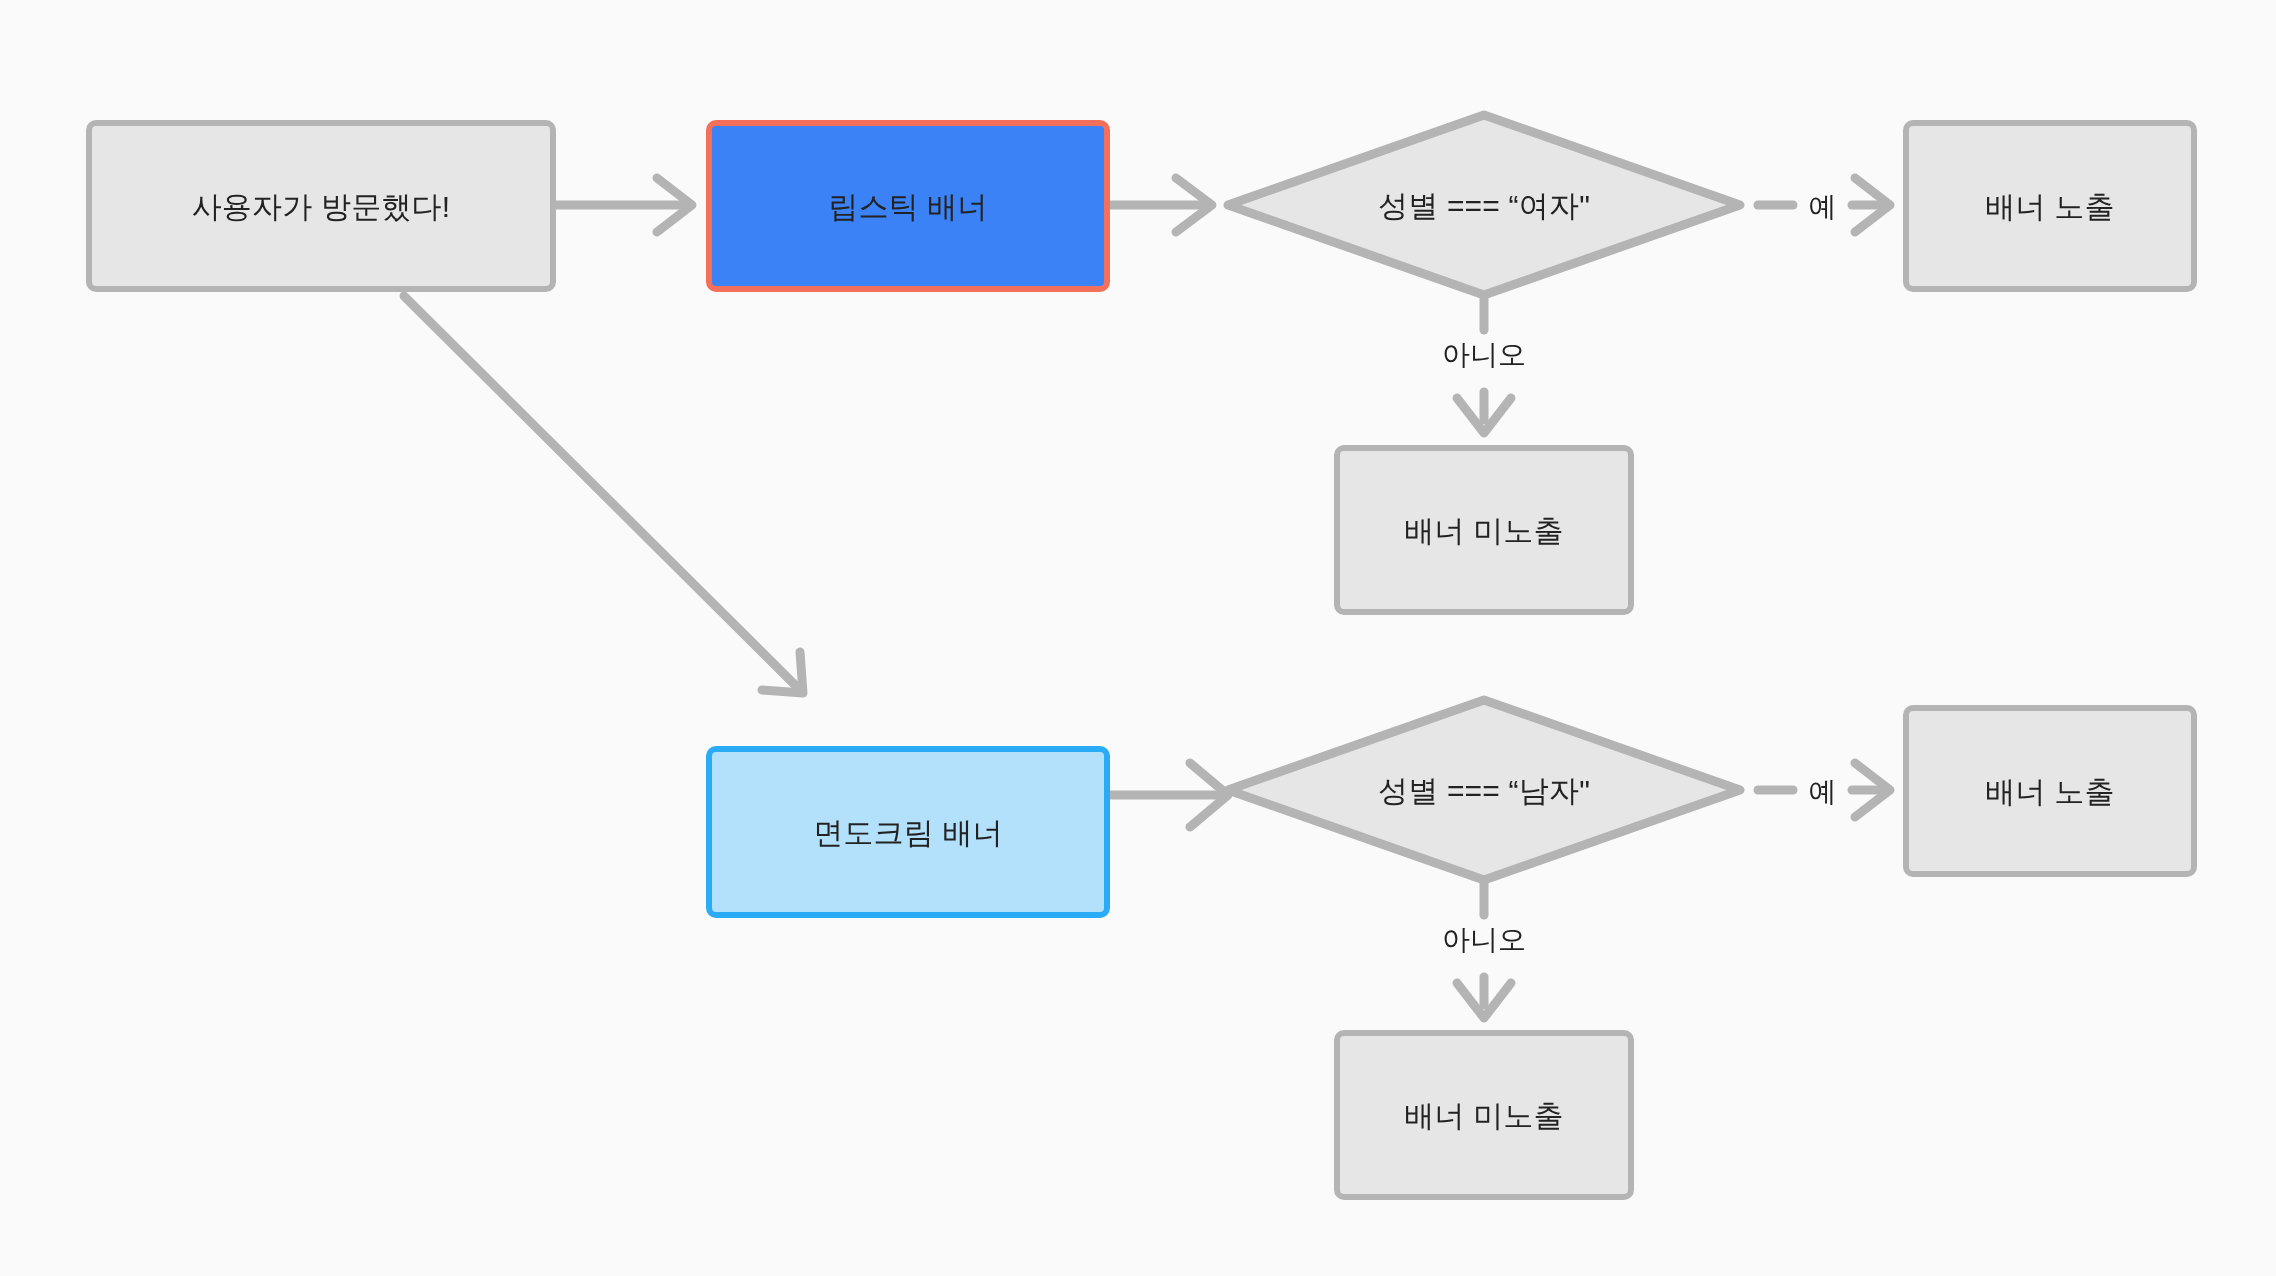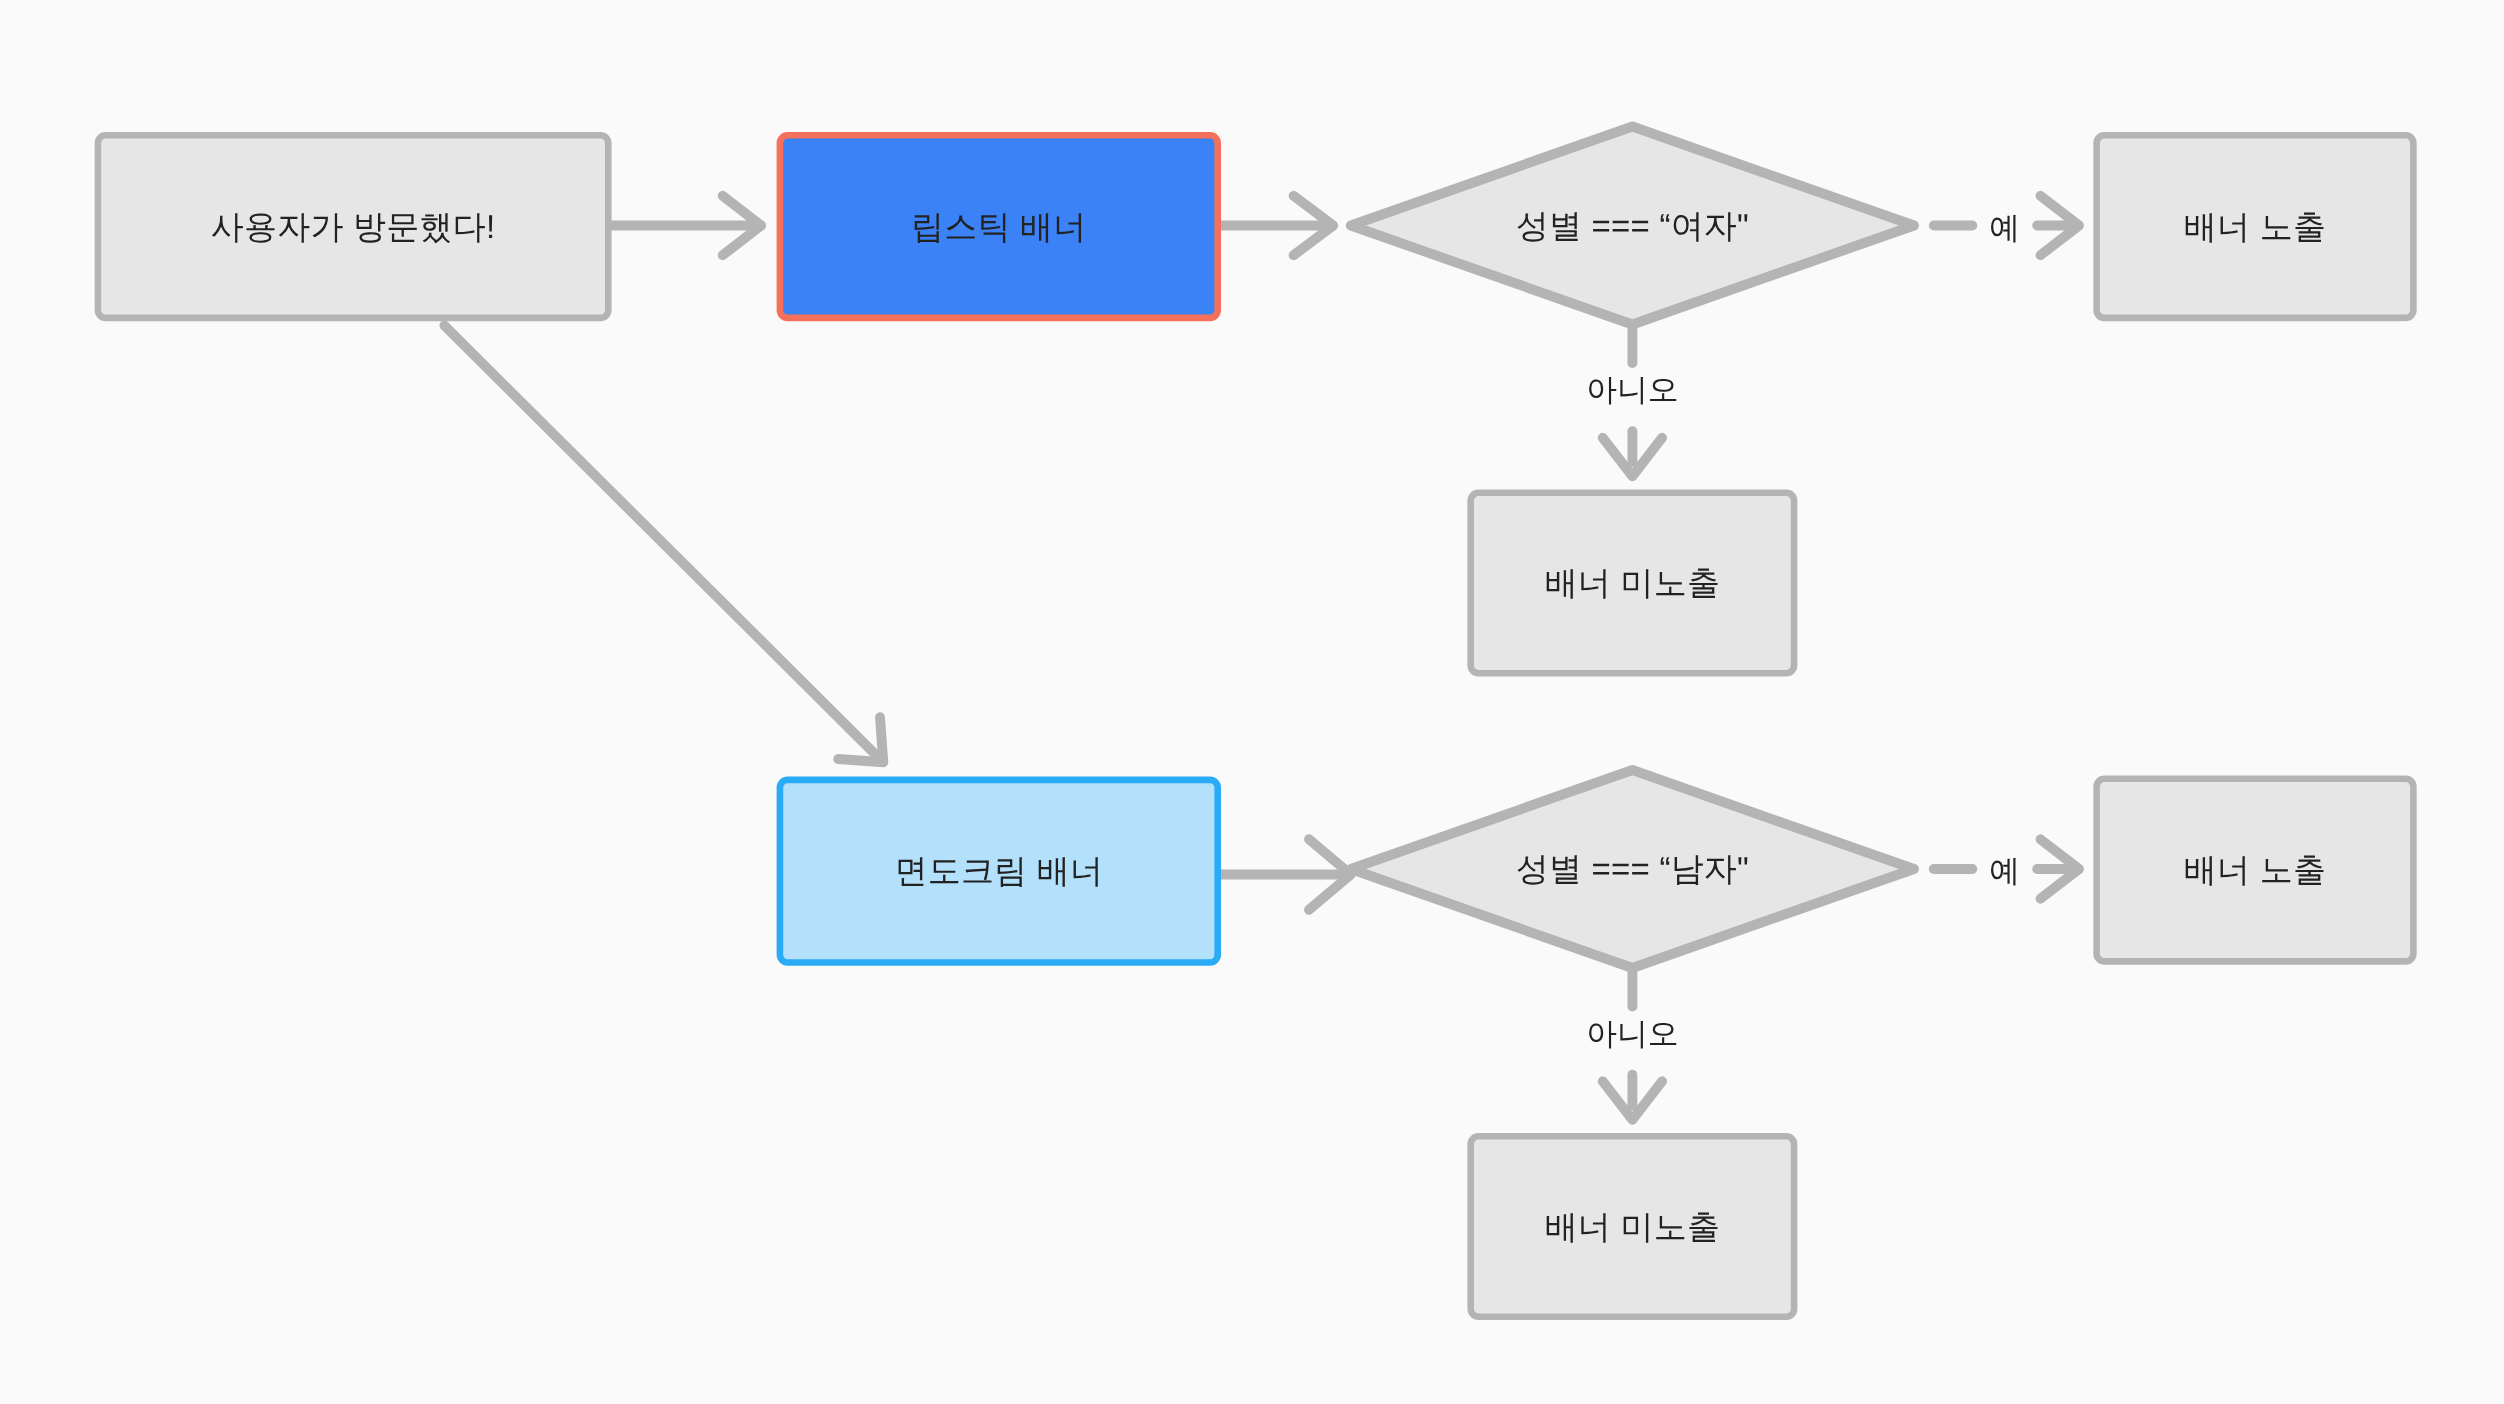--- a/index.html
+++ b/index.html
@@ -145,21 +145,21 @@
   </div>
 
   <div class="node box" style="left:1903px; top:120px; width:294px; height:172px;">
     <span class="node-label">배너 노출</span>
   </div>
 
   <div class="node box" style="left:1334px; top:445px; width:300px; height:170px;">
     <span class="node-label">배너 미노출</span>
   </div>
 
-  <div class="node box accent-blue" style="left:706px; top:706px; width:404px; height:172px;justify-content:center;">
+  <div class="node box accent-blue" style="left:706px; top:746px; width:404px; height:172px;justify-content:center;">
     <span class="node-label">면도크림 배너</span>
   </div>
 
   <div class="node diamond-text" style="left:1228px; top:750px; width:512px; height:80px;">
     <span class="node-label">성별 === “남자"</span>
   </div>
 
   <div class="node box" style="left:1903px; top:705px; width:294px; height:172px;">
     <span class="node-label">배너 노출</span>
   </div>

